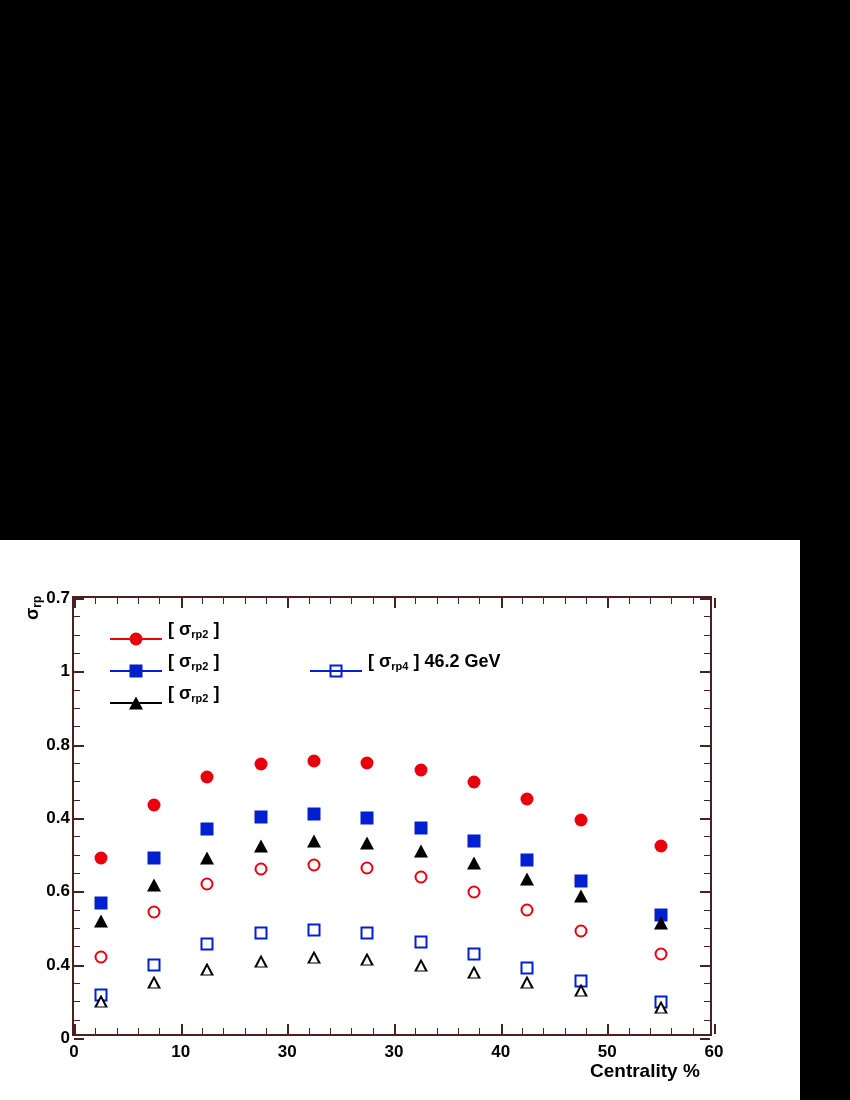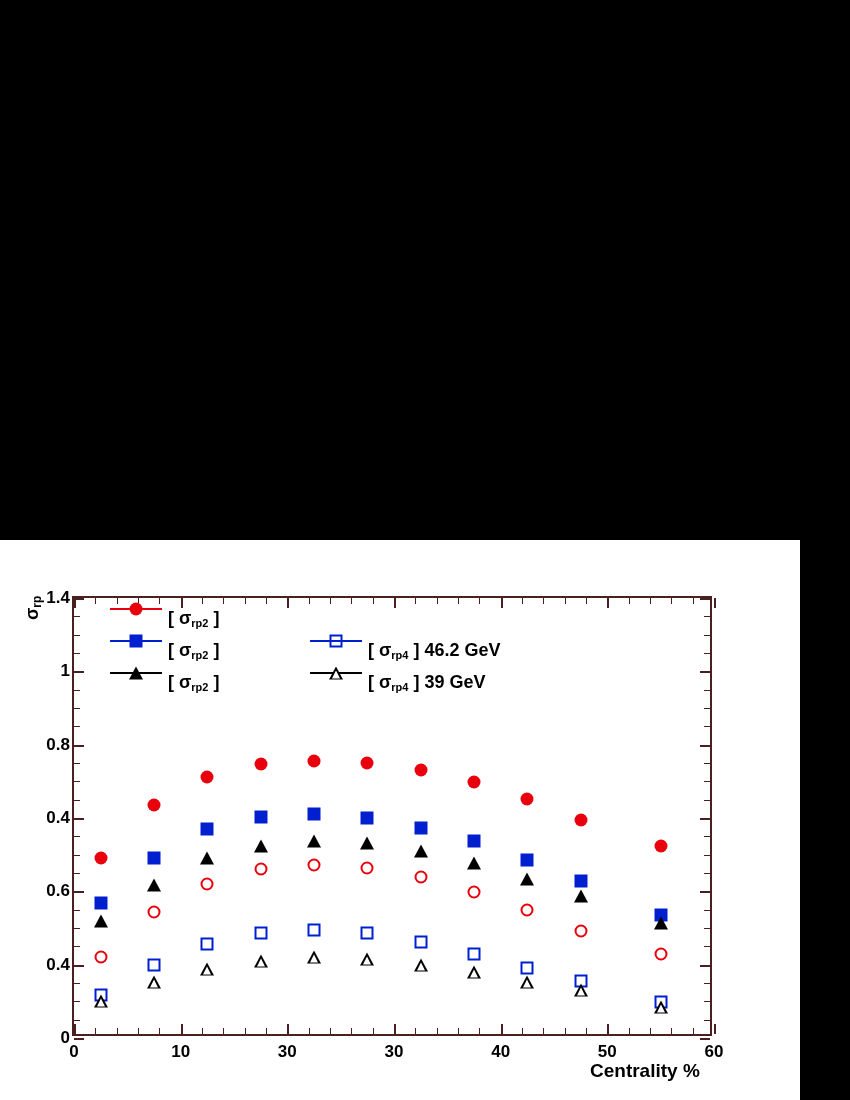--- a/index.html
+++ b/index.html
@@ -130,21 +130,21 @@
   
   #legend{
     position:absolute;
     left:110px;
     top:608px;
     width:470px;
     height:98px;
     font-size:0;
   }
   .leg-row{position:relative;height:32px;}
-  .leg-cell{position:absolute;display:flex;align-items:flex-start;height:32px;}
+  .leg-cell{position:absolute;display:flex;align-items:flex-end;height:32px;}
   .leg-cell.c1{left:0px;}
   .leg-cell.c2{left:200px;}
   .leg-line{position:relative;width:52px;height:2px;background:#000;margin-right:6px;}
   .leg-sym{position:absolute;left:50%;top:50%;}
   .leg-txt{font-size:18px;font-weight:bold;color:#000;white-space:nowrap;}
   .leg-txt .sb{font-size:11px;vertical-align:-3px;}
 </style>
 </head>
 <body>
 
@@ -157,21 +157,21 @@
     <span>σ</span><span style="font-size:12px;vertical-align:-3px;">rp</span>
   </div>
 
   <div id="xlabel">Centrality %</div>
 
   <div id="frame">
 
     <div id="yticks">
         <div class="tick-y-mark" style="top: 0px;"></div>
         <div class="tick-y-mark-r" style="top: 0px;"></div>
-        <div class="tick-y" style="top: 0px;">1.4</div>
+        <div class="tick-y" style="top: 0px;">0.7</div>
         <div class="tick-y-mark" style="top: 73.3333px;"></div>
         <div class="tick-y-mark-r" style="top: 73.3333px;"></div>
         <div class="tick-y" style="top: 73.3333px;">1</div>
         <div class="tick-y-mark" style="top: 146.667px;"></div>
         <div class="tick-y-mark-r" style="top: 146.667px;"></div>
         <div class="tick-y" style="top: 146.667px;">0.8</div>
         <div class="tick-y-mark" style="top: 220px;"></div>
         <div class="tick-y-mark-r" style="top: 220px;"></div>
         <div class="tick-y" style="top: 220px;">0.4</div>
         <div class="tick-y-mark" style="top: 293.333px;"></div>
@@ -406,24 +406,16 @@
           <div class="leg-txt"><span>[ </span><span>σ</span><span class="sb">rp4</span><span> ]</span><span> 46.2 GeV</span></div>
         </div>
       </div>
       <div class="leg-row">
         <div class="leg-cell c1">
           <div class="leg-line" style="background: rgb(0, 0, 0);">
             <div class="mk tri-f leg-sym" style="border-bottom-color: rgb(0, 0, 0); position: absolute; left: 50%; top: 50%;"></div>
           </div>
           <div class="leg-txt"><span>[ </span><span>σ</span><span class="sb">rp2</span><span> ]</span><span></span></div>
         </div>
-        <div class="leg-cell c2">
-          <div class="leg-line" style="background: rgb(0, 0, 0);">
-            <div class="mk tri-f leg-sym" style="border-bottom-color: rgb(0, 0, 0); position: absolute; left: 50%; top: 50%;">
-              <div class="tri-o-inner"></div>
-            </div>
-          </div>
-          <div class="leg-txt"><span>[ </span><span>σ</span><span class="sb">rp4</span><span> ]</span><span> 39 GeV</span></div>
-        </div>
       </div>
     </div>
 
 </div>
 
 </body></html>

